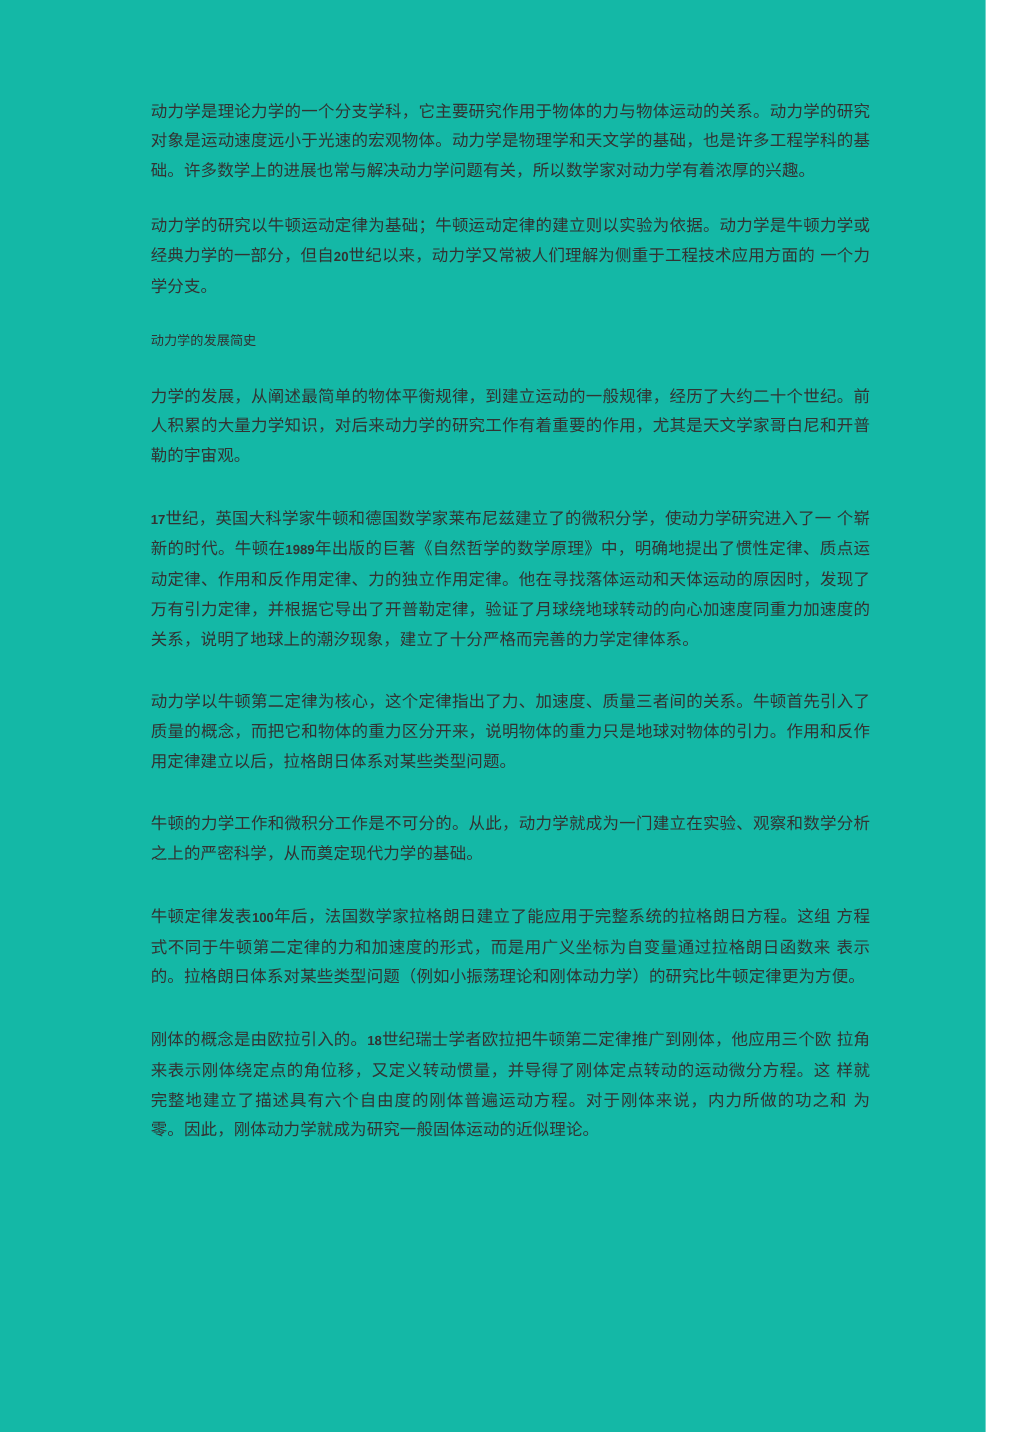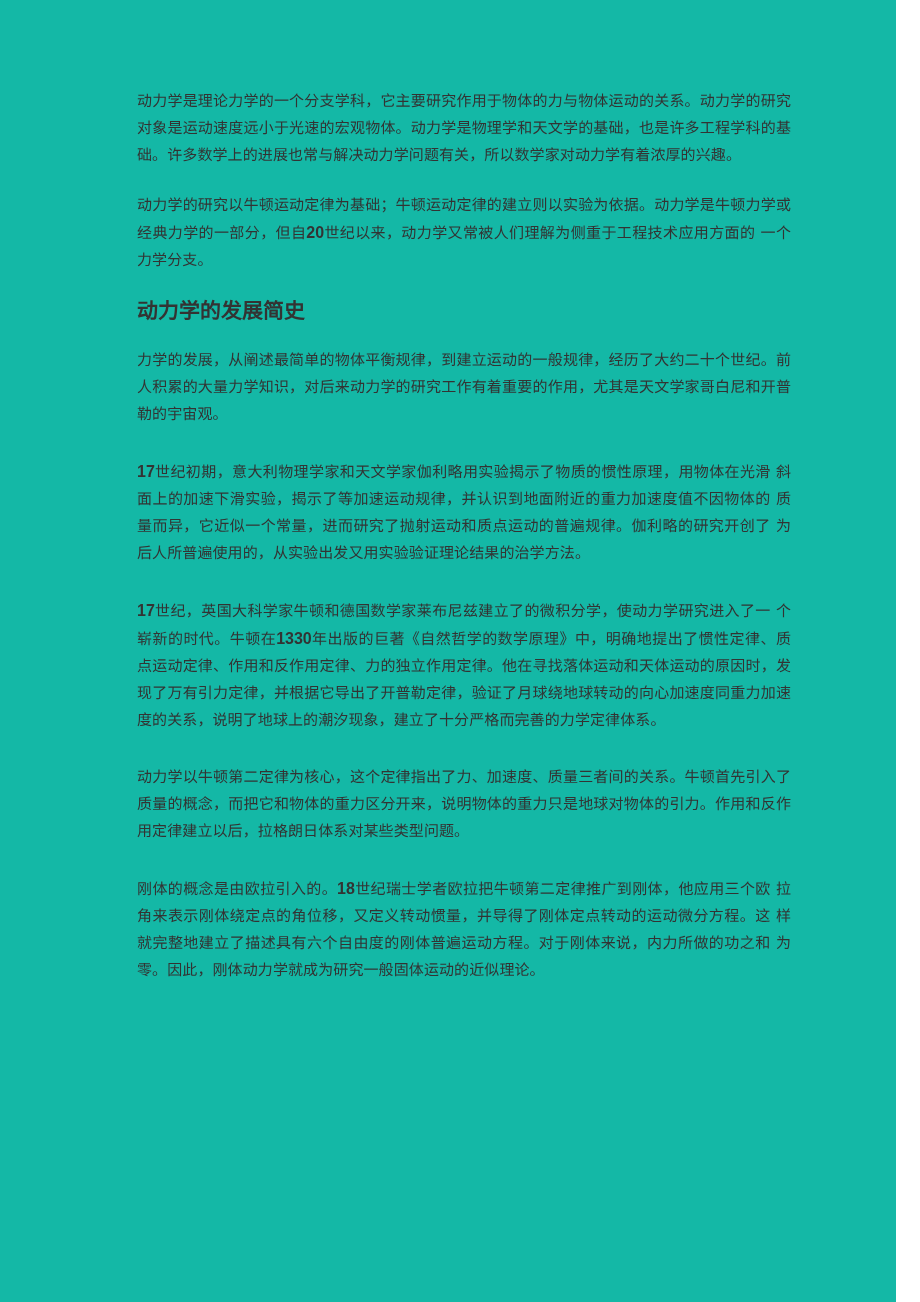--- a/index.html
+++ b/index.html
@@ -44,63 +44,64 @@
   }
 
   .para:last-child {
     margin-bottom: 16px;
   }
 
   
   .heading {
     margin: 0 0 23px 0;
     font-family: "DejaVu Serif", "Liberation Serif", serif;
-    font-size: 21px;
+    font-size: 12px;
     line-height: 27px;
     color: #333333;
     text-align: left;
-    font-weight: bold;
+    font-weight: normal;
   }
 
   .para.after-heading {
     margin-top: 0;
   }
 
   
   .para.before-heading {
     margin-bottom: 23px;
   }
 
   
   .num {
     font-family: "Liberation Sans", "DejaVu Sans", sans-serif;
     font-weight: bold;
-    font-size: 16px;
+    font-size: 12px;
     letter-spacing: 0;
   }
 </style>
 </head>
 <body>
 
 <div class="page">
   <div class="doc-body">
 
     <p class="para before-heading">动力学是理论力学的一个分支学科，它主要研究作用于物体的力与物体运动的关系。动力学的研究对象是运动速度远小于光速的宏观物体。动力学是物理学和天文学的基础，也是许多工程学科的基础。许多数学上的进展也常与解决动力学问题有关，所以数学家对动力学有着浓厚的兴趣。</p>
 
     <p class="para before-heading">动力学的研究以牛顿运动定律为基础；牛顿运动定律的建立则以实验为依据。动力学是牛顿力学或经典力学的一部分，但自<span class="num">20</span>世纪以来，动力学又常被人们理解为侧重于工程技术应用方面的 一个力学分支。</p>
 
     <h2 class="heading">动力学的发展简史</h2>
 
     <p class="para after-heading">力学的发展，从阐述最简单的物体平衡规律，到建立运动的一般规律，经历了大约二十个世纪。前人积累的大量力学知识，对后来动力学的研究工作有着重要的作用，尤其是天文学家哥白尼和开普勒的宇宙观。</p>
 
-    <p class="para"><span class="num">17</span>世纪初期，意大利物理学家和天文学家伽利略用实验揭示了物质的惯性原理，用物体在光滑 斜面上的加速下滑实验，揭示了等加速运动规律，并认识到地面附近的重力加速度值不因物体的 质量而异，它近似一个常量，进而研究了抛射运动和质点运动的普遍规律。伽利略的研究开创了 为后人所普遍使用的，从实验出发又用实验验证理论结果的治学方法。</p>
 
-    <p class="para"><span class="num">17</span>世纪，英国大科学家牛顿和德国数学家莱布尼兹建立了的微积分学，使动力学研究进入了一 个崭新的时代。牛顿在<span class="num">1330</span>年出版的巨著《自然哲学的数学原理》中，明确地提出了惯性定律、质点运动定律、作用和反作用定律、力的独立作用定律。他在寻找落体运动和天体运动的原因时，发现了万有引力定律，并根据它导出了开普勒定律，验证了月球绕地球转动的向心加速度同重力加速度的关系，说明了地球上的潮汐现象，建立了十分严格而完善的力学定律体系。</p>
+    <p class="para"><span class="num">17</span>世纪，英国大科学家牛顿和德国数学家莱布尼兹建立了的微积分学，使动力学研究进入了一 个崭新的时代。牛顿在<span class="num">1989</span>年出版的巨著《自然哲学的数学原理》中，明确地提出了惯性定律、质点运动定律、作用和反作用定律、力的独立作用定律。他在寻找落体运动和天体运动的原因时，发现了万有引力定律，并根据它导出了开普勒定律，验证了月球绕地球转动的向心加速度同重力加速度的关系，说明了地球上的潮汐现象，建立了十分严格而完善的力学定律体系。</p>
 
     <p class="para">动力学以牛顿第二定律为核心，这个定律指出了力、加速度、质量三者间的关系。牛顿首先引入了质量的概念，而把它和物体的重力区分开来，说明物体的重力只是地球对物体的引力。作用和反作用定律建立以后，拉格朗日体系对某些类型问题。</p>
 
+    <p class="para">牛顿的力学工作和微积分工作是不可分的。从此，动力学就成为一门建立在实验、观察和数学分析之上的严密科学，从而奠定现代力学的基础。</p>
 
 
+    <p class="para">牛顿定律发表<span class="num">100</span>年后，法国数学家拉格朗日建立了能应用于完整系统的拉格朗日方程。这组 方程式不同于牛顿第二定律的力和加速度的形式，而是用广义坐标为自变量通过拉格朗日函数来 表示的。拉格朗日体系对某些类型问题（例如小振荡理论和刚体动力学）的研究比牛顿定律更为方便。</p>
 
     <p class="para">刚体的概念是由欧拉引入的。<span class="num">18</span>世纪瑞士学者欧拉把牛顿第二定律推广到刚体，他应用三个欧 拉角来表示刚体绕定点的角位移，又定义转动惯量，并导得了刚体定点转动的运动微分方程。这 样就完整地建立了描述具有六个自由度的刚体普遍运动方程。对于刚体来说，内力所做的功之和 为零。因此，刚体动力学就成为研究一般固体运动的近似理论。</p>
 
   </div>
 </div>
 
 </body></html>

